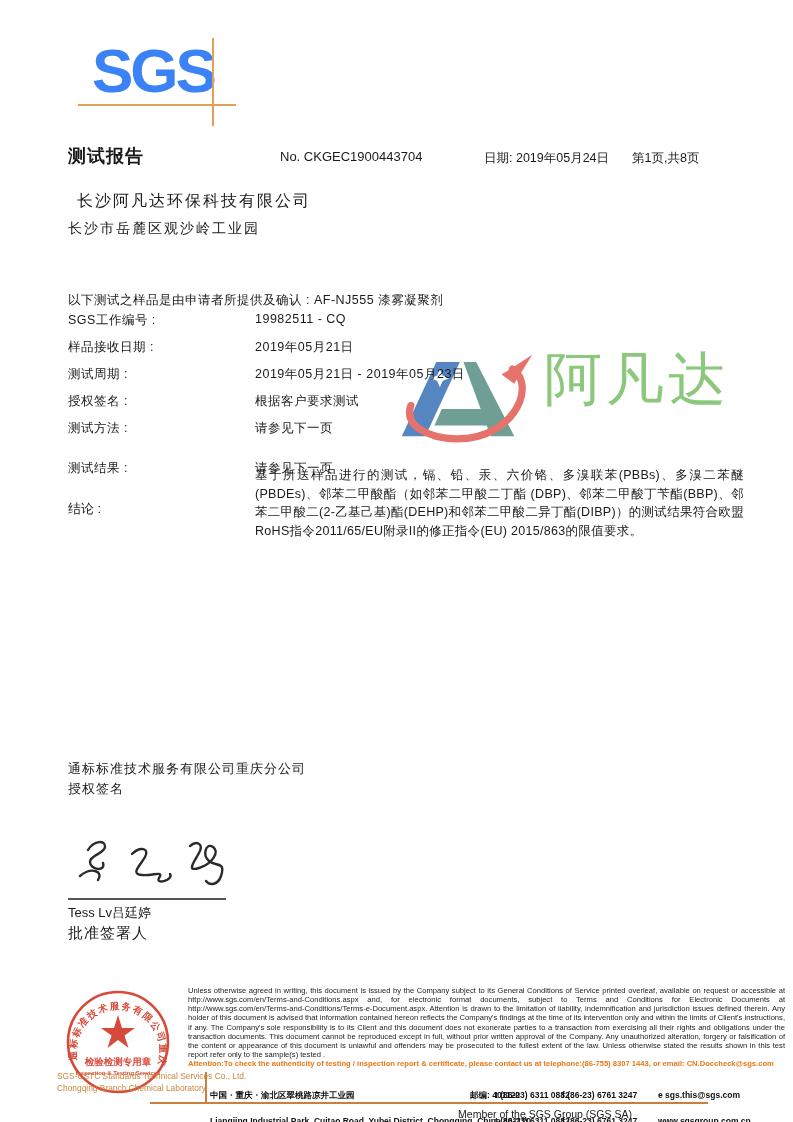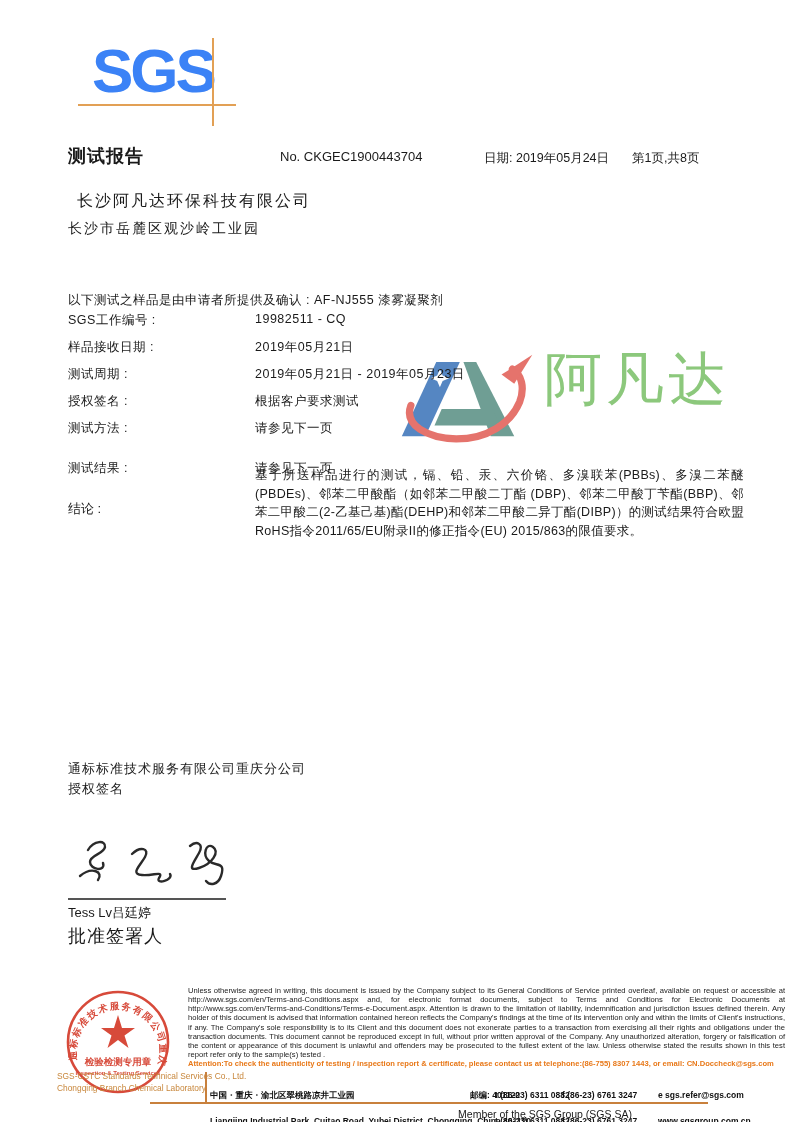--- a/index.html
+++ b/index.html
@@ -32,21 +32,21 @@
   .concl-text{left:255px;top:466px;width:489px;font-size:12.5px;line-height:18.6px;text-align:justify;letter-spacing:.3px;z-index:2;}
   
   .watermark{left:400px;top:350px;width:330px;height:102px;display:flex;align-items:flex-start;z-index:1;}
   .wm-text{font-size:58px;color:#8cc87c;letter-spacing:4px;line-height:1;margin-left:8px;white-space:nowrap;}
   
   .sig-company{left:68px;top:760px;font-size:13px;letter-spacing:1px;}
   .sig-label{left:68px;top:780px;font-size:13px;letter-spacing:1px;}
   .sig-svg{left:70px;top:828px;}
   .sig-line{left:68px;top:898px;width:158px;height:2px;background:#555;}
   .signer-name{left:68px;top:904px;font-size:13px;}
-  .signer-title{left:68px;top:924px;font-size:18px;letter-spacing:1px;}
+  .signer-title{left:68px;top:924px;font-size:15px;letter-spacing:1px;}
   
   .legal{left:188px;top:986px;width:597px;font-size:7.6px;line-height:9.15px;text-align:justify;color:#222;}
   .attention{left:188px;top:1059px;width:588px;font-size:7.6px;line-height:9px;font-weight:bold;color:#e87818;}
   .stamp{left:62px;top:986px;opacity:.92;}
   .lab-en{left:57px;top:1071px;width:210px;font-size:8.4px;line-height:11.5px;color:#c8873c;white-space:nowrap;}
   .foot-vline{left:205px;top:1072px;width:2px;height:31px;background:#c8803c;}
   .addr-row{left:210px;width:575px;font-size:8.5px;font-weight:bold;color:#111;height:13px;}
   .addr-row .c0{position:absolute;left:0;}
   .addr-row .c1{position:absolute;left:252px;padding-left:8px;}
   .addr-row .c2{position:absolute;left:285px;}
@@ -158,19 +158,19 @@
     <span class="c0">Liangjing Industrial Park, Cuitao Road, Yubei District, Chongqing, China 401120</span>
     <span class="c2">t (86-23) 6311 0882</span>
     <span class="c3">f (86-23) 6761 3247</span>
     <span class="c4">www.sgsgroup.com.cn</span>
   </div>
   <div class="abs addr-row row2">
     <span class="c0">中国・重庆・渝北区翠桃路凉井工业园</span>
     <span class="c1">邮编: 401120</span>
     <span class="c2">t (86-23) 6311 0882</span>
     <span class="c3">f (86-23) 6761 3247</span>
-    <span class="c4">e sgs.refer@sgs.com</span>
+    <span class="c4">e sgs.this@sgs.com</span>
   </div>
 
   <div class="abs foot-hline"></div>
   <div class="abs member">Member of the SGS Group (SGS SA)</div>
 
 </div>
 
 </body></html>

